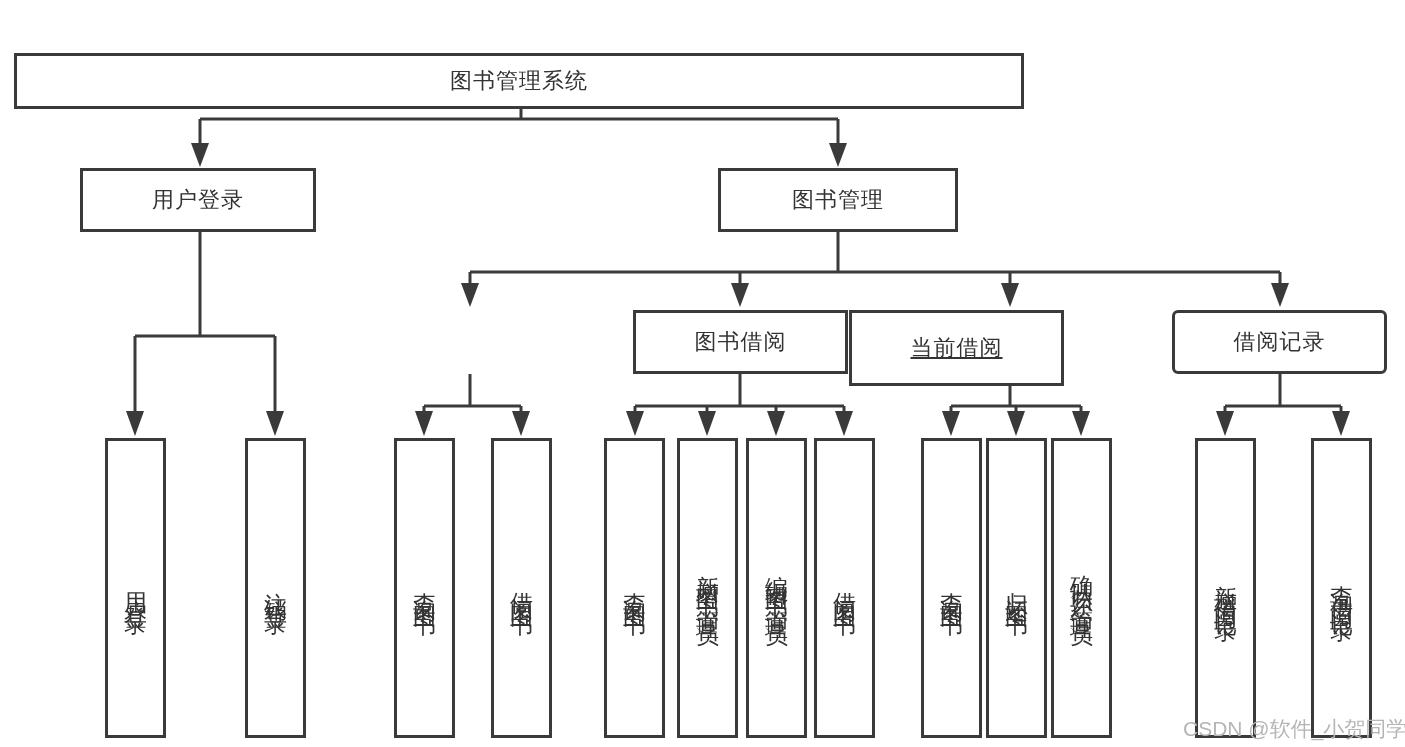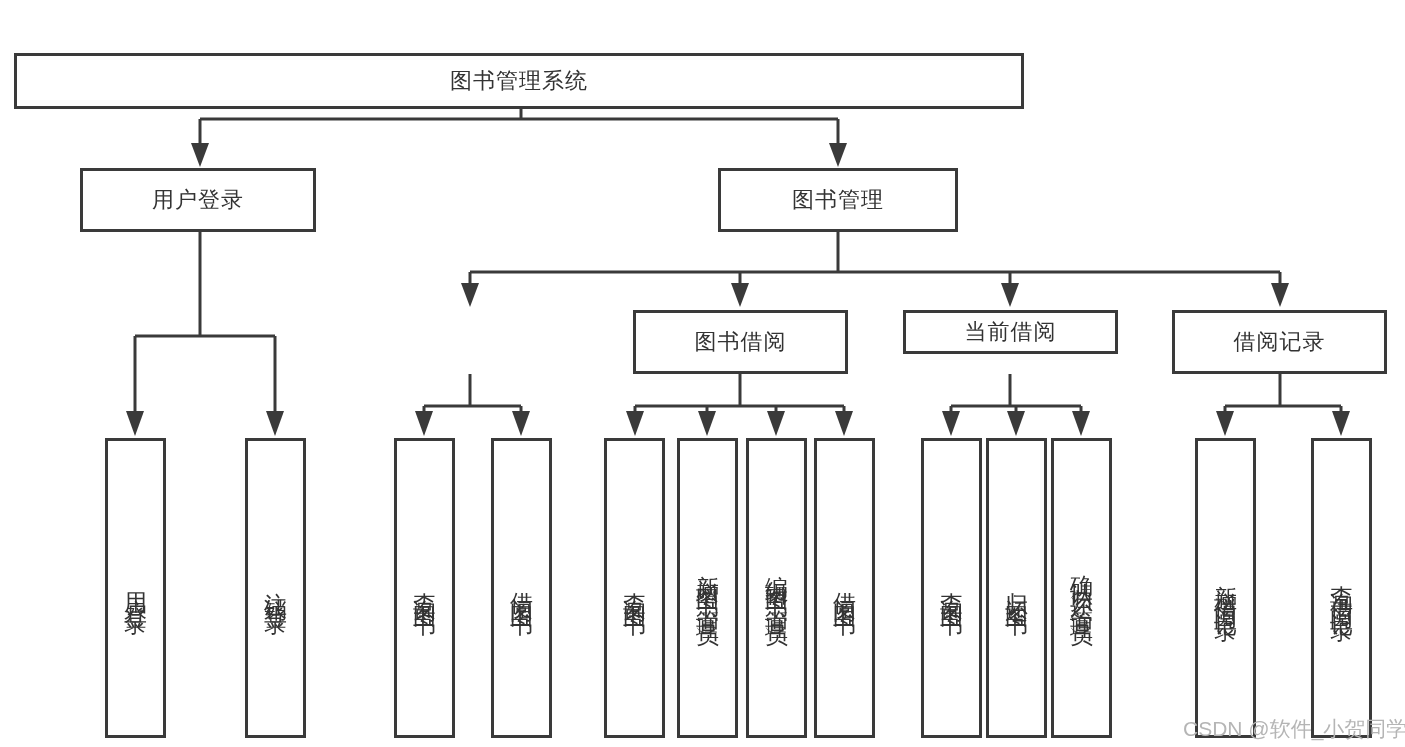--- a/index.html
+++ b/index.html
@@ -154,22 +154,22 @@
       <polygon points="1332,411 1350,411 1341,436"></polygon>
     </g>
   </svg>
 
   <div class="h-box" style="left:14px; top:13px; width:1010px; height:56px;margin-top:40px;">图书管理系统</div>
 
   <div class="h-box" style="left:80px; top:168px; width:236px; height:64px;">用户登录</div>
   <div class="h-box" style="left:718px; top:168px; width:240px; height:64px;">图书管理</div>
 
   <div class="h-box" style="left:633px; top:310px; width:215px; height:64px;">图书借阅</div>
-  <div class="h-box" style="left:903px; top:310px; width:215px; height:44px;">当前借阅</div>
-  <div class="h-box" style="left:1172px; top:310px; width:215px; height:64px;">借阅记录</div>
+  <div class="h-box" style="left:849px; top:310px; width:215px; height:76px;text-decoration:underline;">当前借阅</div>
+  <div class="h-box" style="left:1172px; top:310px; width:215px; height:64px;border-radius:6px;">借阅记录</div>
 
   <div class="v-box" style="left:105px; top:438px;">
     <span class="v-label">用户登录</span>
   </div>
   <div class="v-box" style="left:245px; top:438px;">
     <span class="v-label">注销登录</span>
   </div>
 
   <div class="v-box" style="left:394px; top:438px;">
     <span class="v-label">查询图书</span>

